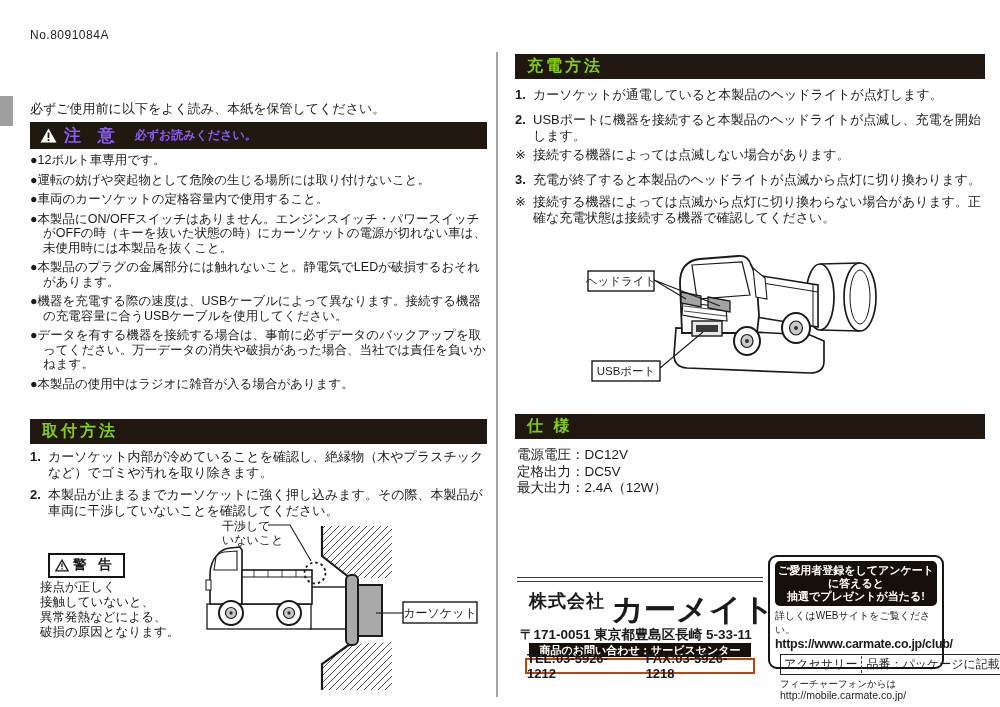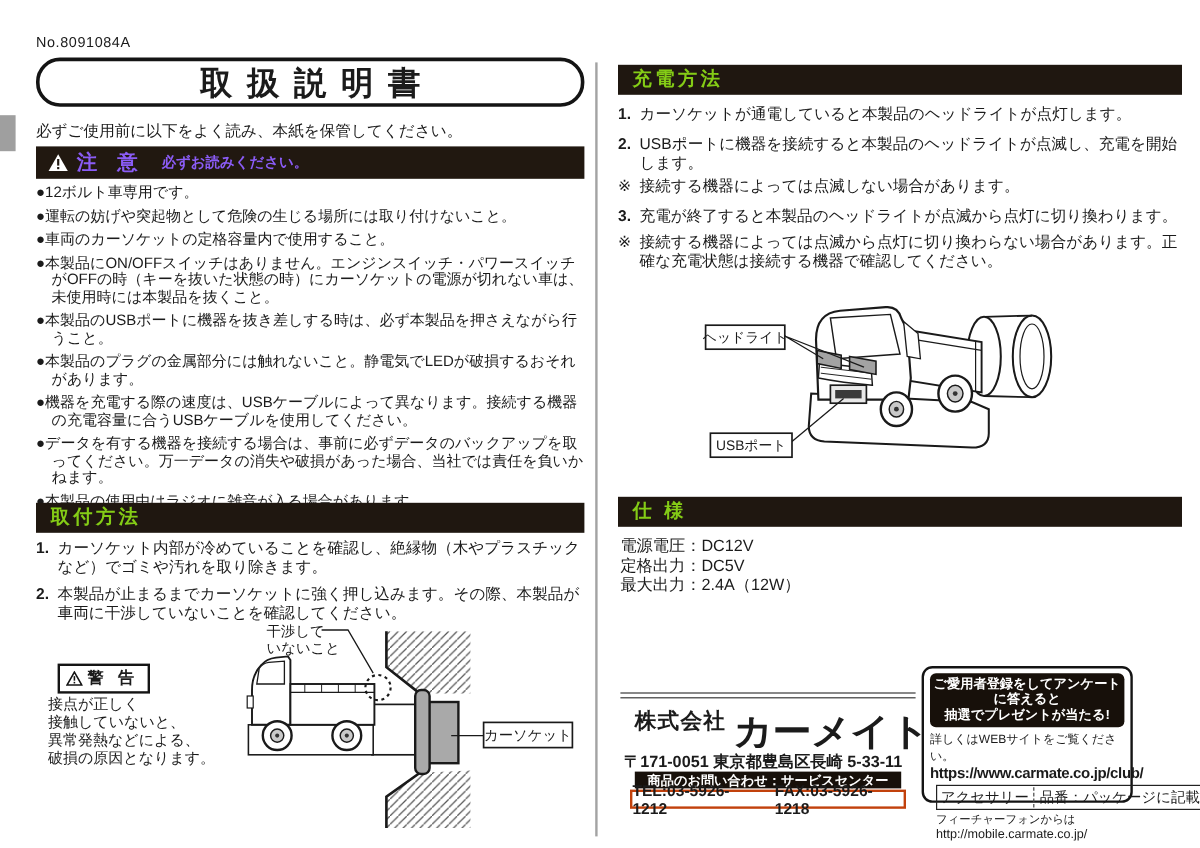--- a/index.html
+++ b/index.html
@@ -63,42 +63,38 @@
 <body>
 
 <div id="page">
 
   <div class="abs edgetab"></div>
 
   <div class="abs vdiv"></div>
 
   <div class="abs docno">No.8091084A</div>
 
-  <div class="abs titlebox">
-    <span>取扱説明書</span>
-  </div>
 
   <div class="abs intro">必ずご使用前に以下をよく読み、本紙を保管してください。</div>
 
   <div class="abs cautionbar">
     <svg width="17" height="15" viewBox="0 0 17 15">
       <polygon points="8.5,0.5 16.5,14.5 0.5,14.5" fill="#ffffff"></polygon>
       <rect x="7.6" y="4.5" width="1.8" height="5.5" fill="#1f1710"></rect>
       <rect x="7.6" y="11.2" width="1.8" height="1.8" fill="#1f1710"></rect>
     </svg>
     <span class="cword">注 意</span>
     <span class="cnote">必ずお読みください。</span>
   </div>
 
   <div class="abs blist">
     <div class="bitem">●12ボルト車専用です。</div>
     <div class="bitem">●運転の妨げや突起物として危険の生じる場所には取り付けないこと。</div>
     <div class="bitem">●車両のカーソケットの定格容量内で使用すること。</div>
     <div class="bitem">●本製品にON/OFFスイッチはありません。エンジンスイッチ・パワースイッチがOFFの時（キーを抜いた状態の時）にカーソケットの電源が切れない車は、未使用時には本製品を抜くこと。</div>
-    <div class="bitem">●本製品のUSBポートに機器を抜き差しする時は、必ず本製品を押さえながら行うこと。</div>
     <div class="bitem">●本製品のプラグの金属部分には触れないこと。静電気でLEDが破損するおそれがあります。</div>
     <div class="bitem">●機器を充電する際の速度は、USBケーブルによって異なります。接続する機器の充電容量に合うUSBケーブルを使用してください。</div>
     <div class="bitem">●データを有する機器を接続する場合は、事前に必ずデータのバックアップを取ってください。万一データの消失や破損があった場合、当社では責任を負いかねます。</div>
     <div class="bitem">●本製品の使用中はラジオに雑音が入る場合があります。</div>
   </div>
 
   <div class="secbar" style="left:30px;top:419px;width:457px;">
     <span>取付方法</span>
   </div>
 

